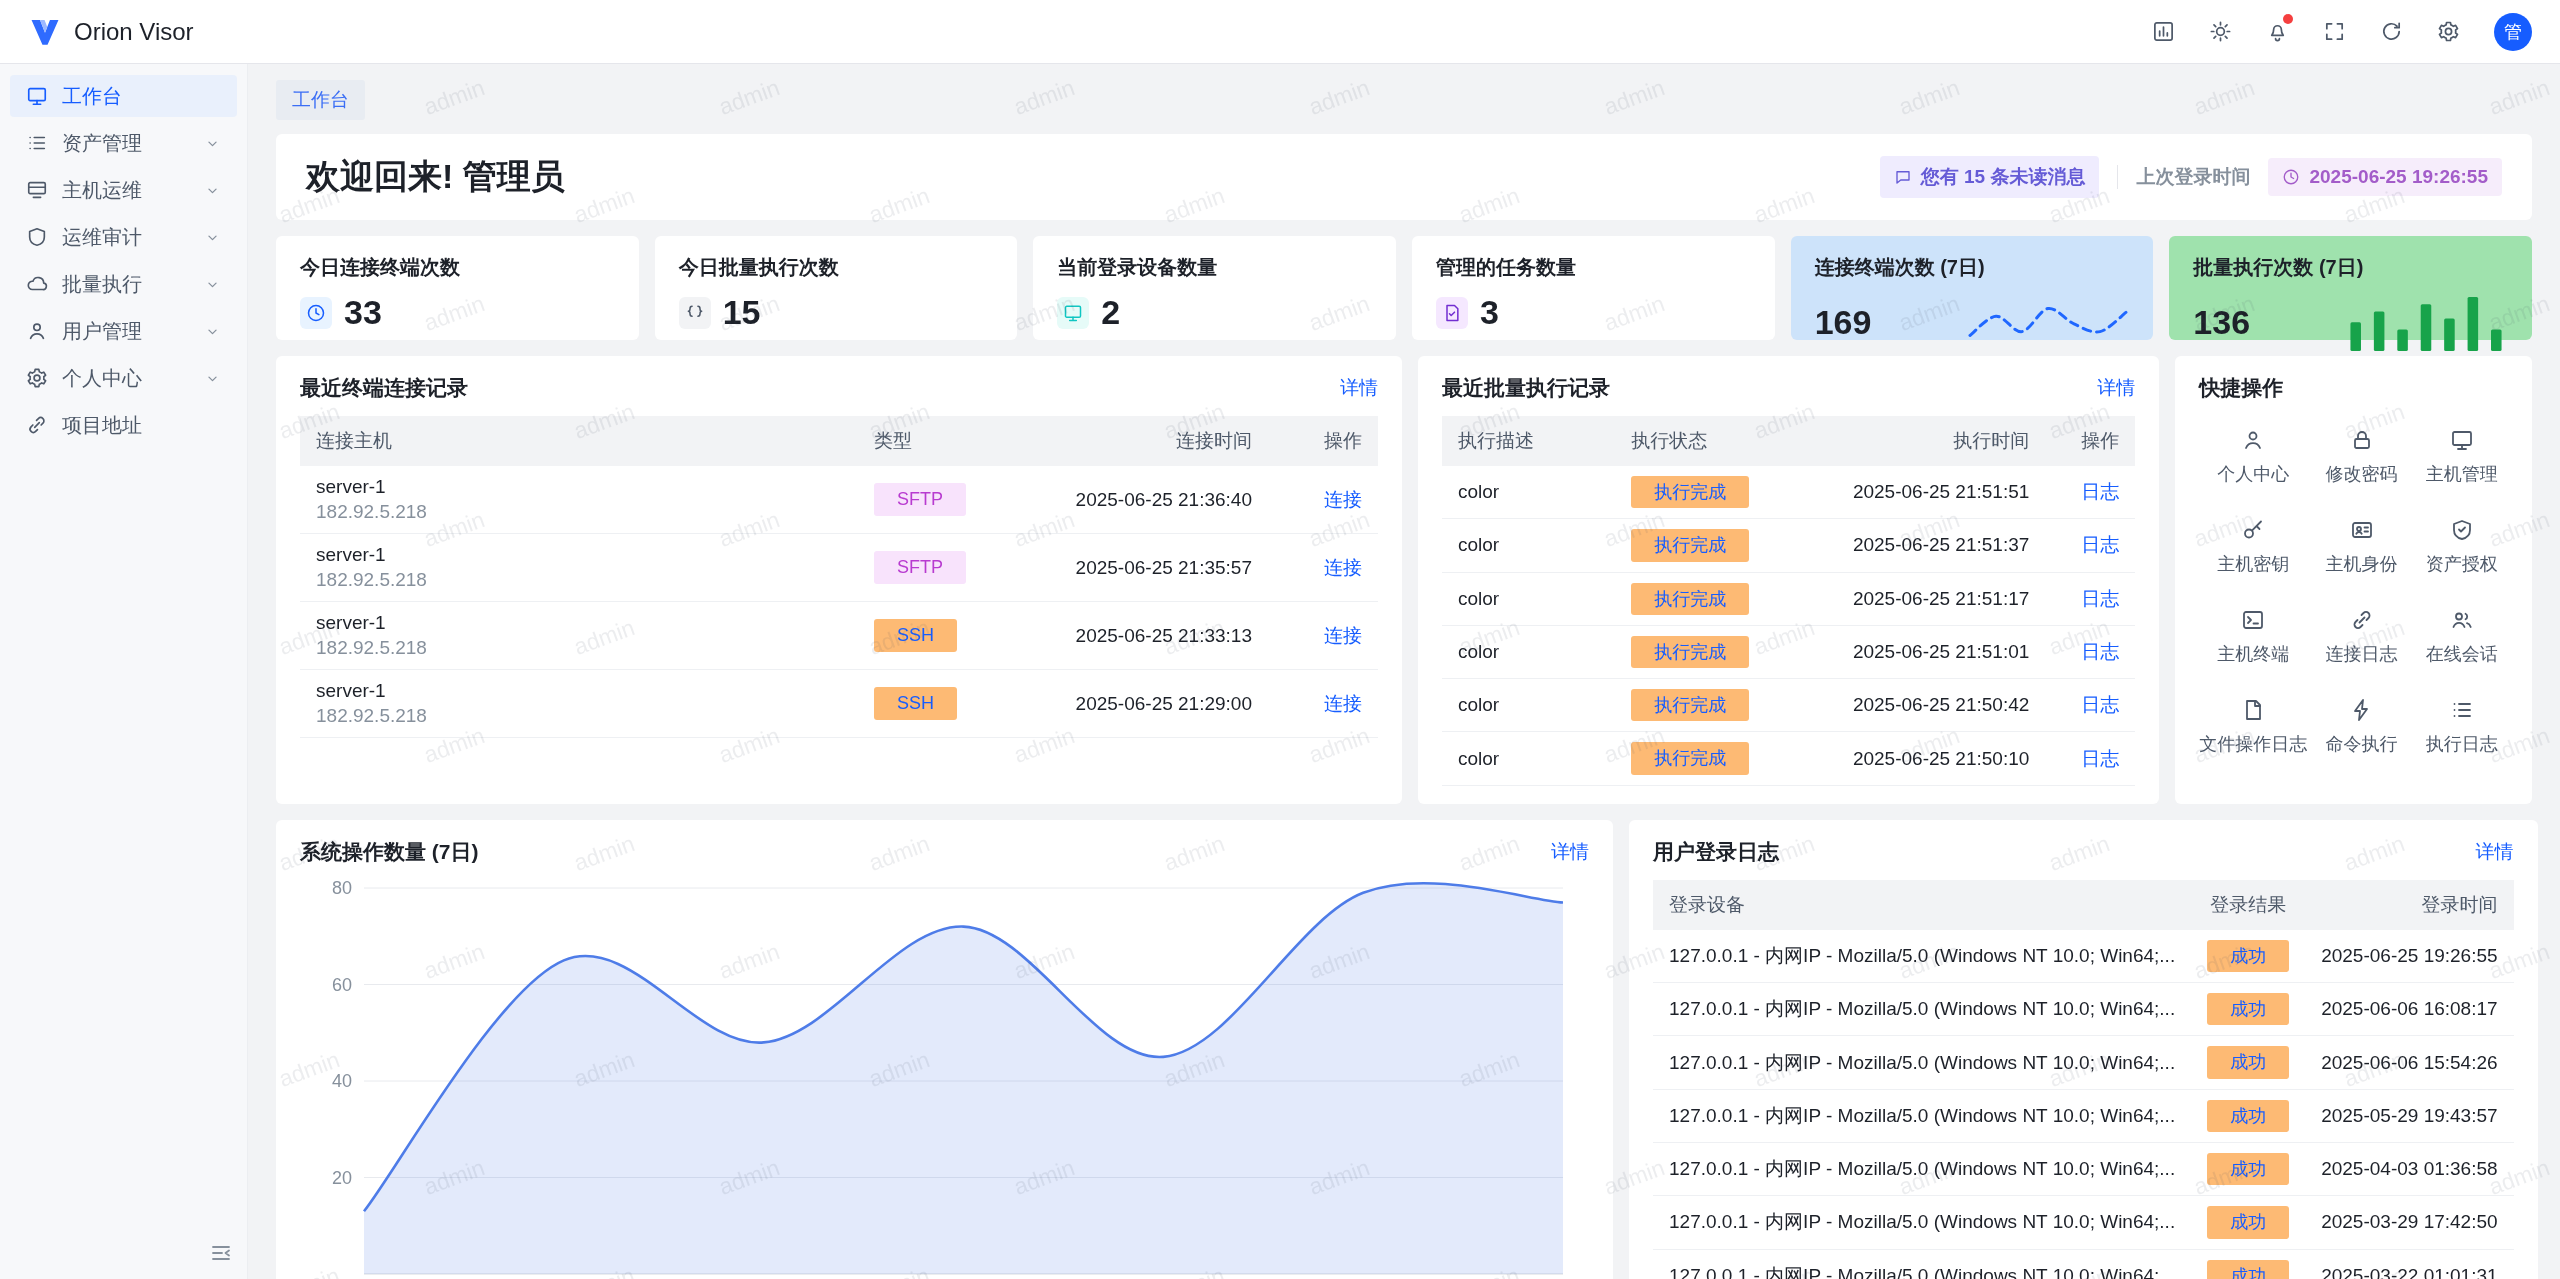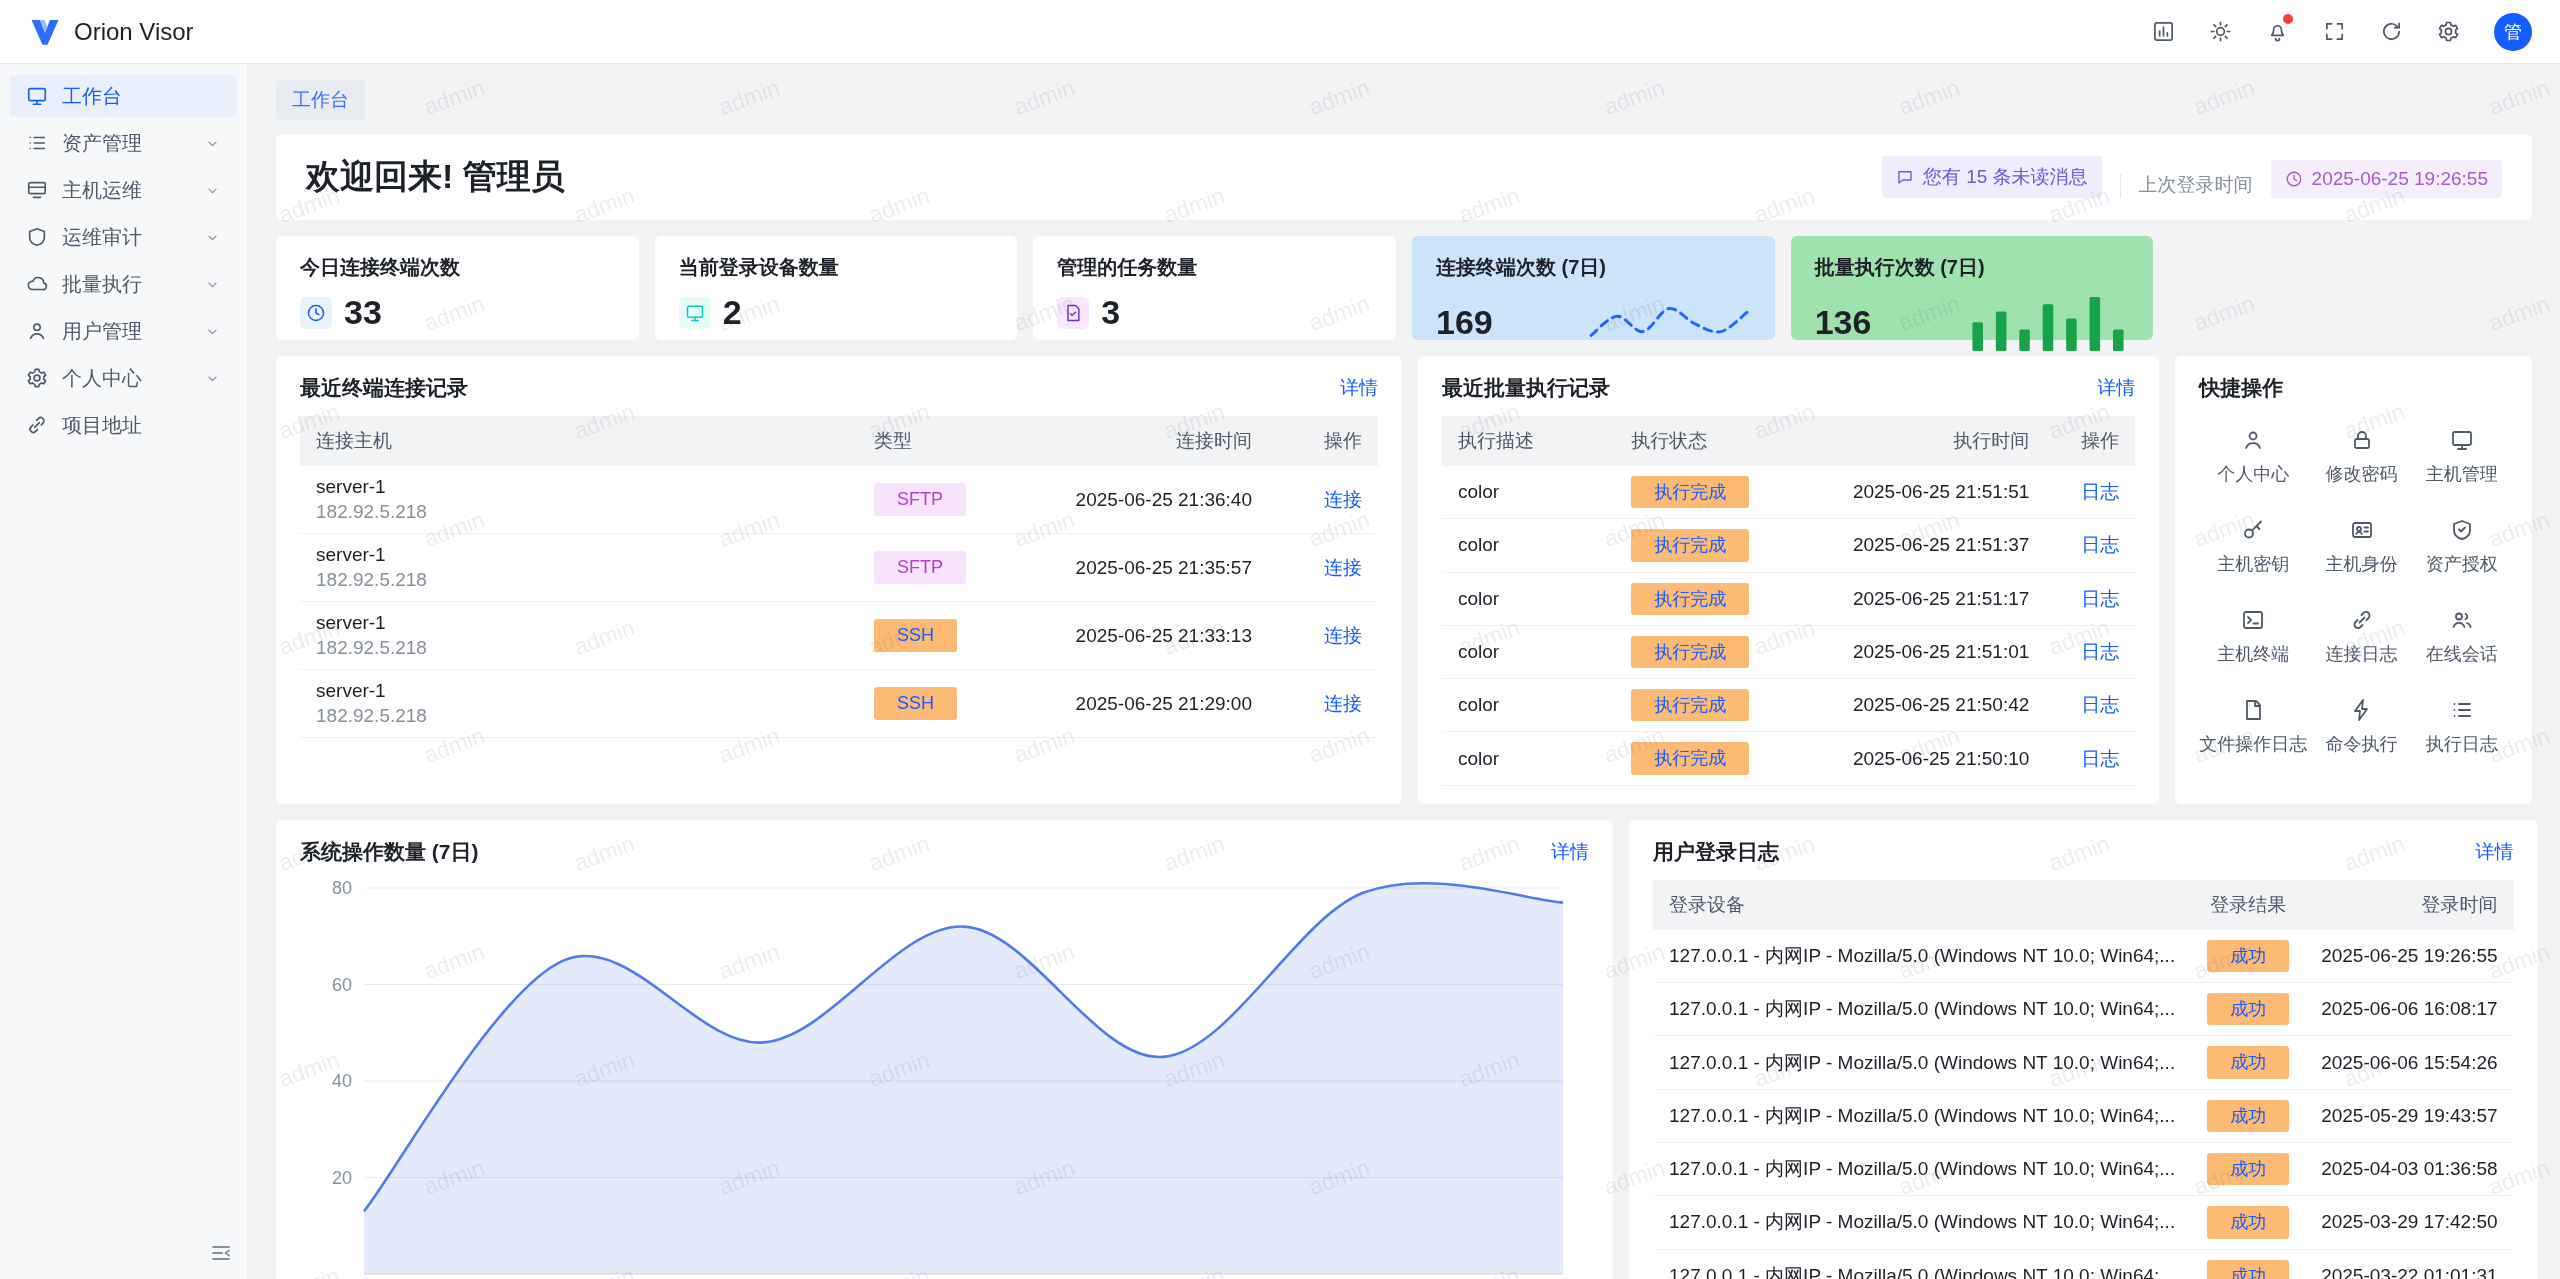--- a/index.html
+++ b/index.html
@@ -41,21 +41,21 @@
   .watermark span { position:absolute; font-size:23px; color:rgba(70,80,100,0.10);
     transform:rotate(-20deg); white-space:nowrap; }
 
   .breadcrumb { display:inline-block; background:#e8ecf2; color:#3b6ef5; padding:7px 16px;
     border-radius:3px; font-size:19px; cursor:pointer; }
 
   .card { background:#fff; border-radius:6px; }
 
   .welcome { margin-top:14px; padding:20px 30px; display:flex; align-items:center; justify-content:space-between; }
   .welcome h1 { font-size:34px; font-weight:600; }
-  .welcome-right { display:flex; align-items:flex-end; gap:18px; font-size:19px; }
+  .welcome-right { display:flex; align-items:center; gap:18px; font-size:19px;font-weight:bold; }
   .chip { display:inline-flex; align-items:center; gap:9px; padding:8px 14px; border-radius:4px; font-size:19px; }
   .chip .ci { width:18px; height:18px; display:inline-flex; }
   .chip .ci svg { width:100%; height:100%; }
   .chip.msg { background:#efecfe; color:#655bd6; cursor:pointer; }
   .chip.time { background:#f6edfb; color:#a35cc9; }
   .vdiv { width:1px; height:24px; background:#e5e6eb; }
   .muted { color:#86909c; }
 
   
   .stats { margin-top:16px; display:grid; grid-template-columns:repeat(6,1fr); gap:16px; }
@@ -403,20 +403,31 @@
         <span class="iconchip ic-blue">
             <svg viewBox="0 0 24 24" fill="none" stroke="currentColor" stroke-width="1.8" stroke-linecap="round" stroke-linejoin="round">
               <circle cx="12" cy="12" r="9"></circle>
               <path d="M12 7v5l3.5 2"></path>
             </svg>
           </span>
         <span class="val">33</span>
       </div>
     </div>
     <div class="stat">
+      <div class="lbl">今日批量执行次数</div>
+      <div class="valrow">
+        <span class="iconchip ic-gray">
+            <svg viewBox="0 0 24 24" fill="none" stroke="currentColor" stroke-width="1.8" stroke-linecap="round" stroke-linejoin="round">
+              <path d="M8.5 4C6.5 4 6 5 6 7c0 1.8 0 3-2 3 2 0 2 1.2 2 3 0 2 .5 3 2.5 3M15.5 4c2 0 2.5 1 2.5 3 0 1.8 0 3 2 3-2 0-2 1.2-2 3 0 2-.5 3-2.5 3"></path>
+            </svg>
+          </span>
+        <span class="val">15</span>
+      </div>
+    </div>
+    <div class="stat">
       <div class="lbl">当前登录设备数量</div>
       <div class="valrow">
         <span class="iconchip ic-teal">
             <svg viewBox="0 0 24 24" fill="none" stroke="currentColor" stroke-width="1.8" stroke-linecap="round" stroke-linejoin="round">
               <rect x="3" y="4" width="18" height="13" rx="1.5"></rect>
               <path d="M8 21h8M12 17v4"></path>
             </svg>
           </span>
         <span class="val">2</span>
       </div>

